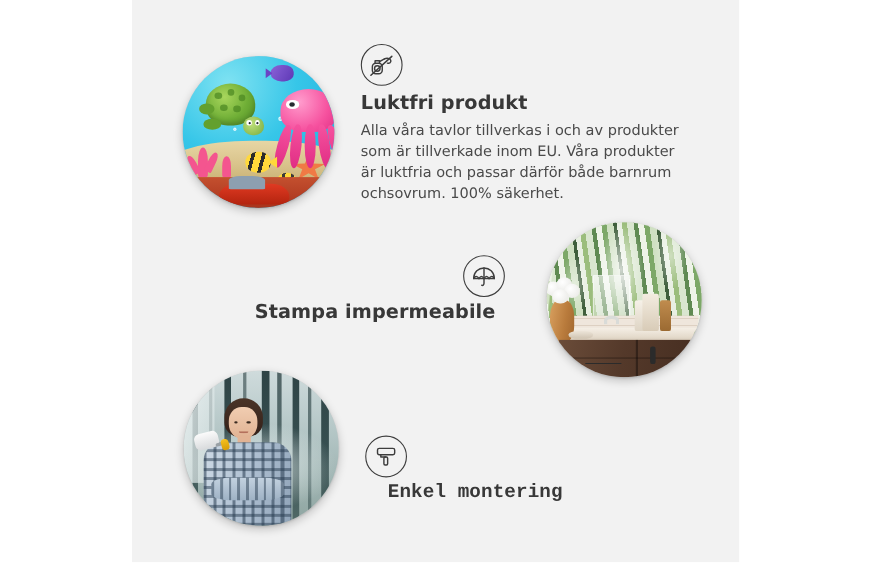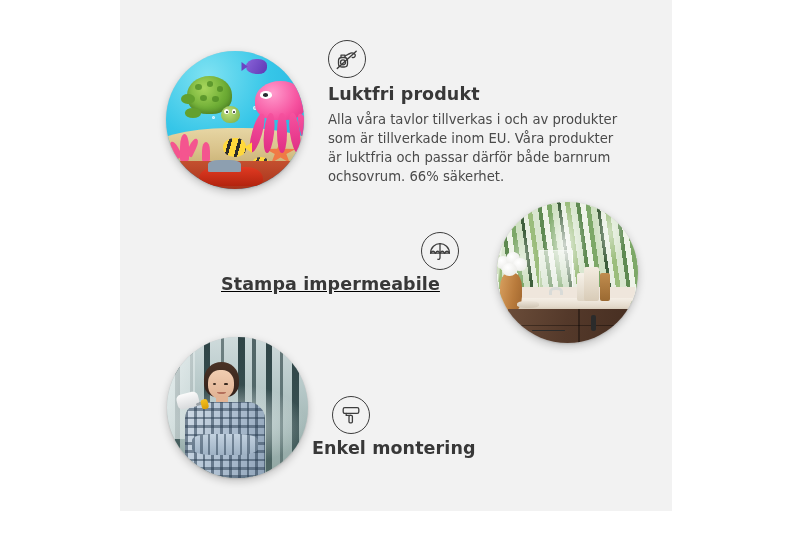--- a/index.html
+++ b/index.html
@@ -404,21 +404,21 @@
           <path d="M7 11.5 L7 9.2 L11 9.2 L11 11.5"></path>
           <path d="M11 10 L15.5 7.6"></path>
           <path d="M15.5 7.6 C17.8 6.4 20.6 7 21.2 8.8 C21.8 10.6 20 12 18.2 11.4"></path>
           <circle cx="9" cy="16.3" r="2.5"></circle>
         </g>
         <line x1="3.2" y1="22.4" x2="22.2" y2="5.2" stroke="#3d3d3d" stroke-width="1.4" stroke-linecap="round"></line>
       </svg>
     </div>
     <div class="ftext" style="left:0; top:44px; width:300px;">
       <div class="ftitle">Luktfri produkt</div>
-      <div class="fbody" style="margin-top:7px;">Alla våra tavlor tillverkas i och av produkter som är tillverkade inom EU. Våra produkter är luktfria och passar därför både barnrum ochsovrum. 66% säkerhet.</div>
+      <div class="fbody" style="margin-top:7px;">Alla våra tavlor tillverkas i och av produkter som är tillverkade inom EU. Våra produkter är luktfria och passar därför både barnrum ochsovrum. 100% säkerhet.</div>
     </div>
   </div>
 
   <div class="photo" style="left:497px; top:202px; width:141px; height:141px;">
     <div class="inner">
       <div class="bath-wall"></div>
       <div class="bath-mirror"></div>
       <div class="bath-tile"></div>
       <div class="bath-counter"></div>
 
@@ -458,21 +458,21 @@
         <g fill="none" stroke="#3d3d3d" stroke-width="1.3" stroke-linecap="round" stroke-linejoin="round">
           <path d="M3.6 15.2 C3.6 9.4 8.1 5.6 13 5.6 C17.9 5.6 22.4 9.4 22.4 15.2 Z"></path>
           <path d="M3.6 15.2 C5.2 12.6 6.9 12.6 8.4 15.2"></path>
           <path d="M8.4 15.2 C9.9 12.6 11.5 12.6 13 15.2"></path>
           <path d="M13 15.2 C14.5 12.6 16.1 12.6 17.6 15.2"></path>
           <path d="M17.6 15.2 C19.1 12.6 20.8 12.6 22.4 15.2"></path>
           <path d="M13 5.6 L13 19.6 C13 21 11.9 21.8 10.9 21.3"></path>
         </g>
       </svg>
     </div>
-    <div class="ftext" style="left:0; top:42px; width:240px; text-decoration:underline;">
+    <div class="ftext" style="left:0; top:42px; width:240px; text-align:center;">
       <div class="ftitle">Stampa impermeabile</div>
     </div>
   </div>
 
   <div class="photo" style="left:167px; top:337px; width:141px; height:141px;">
     <div class="inner">
       <div class="for-bg">
         <div class="tr" style="left:6%;  width:3.5%;"></div>
         <div class="tr" style="left:16%; width:2.5%; opacity:.6;"></div>
         <div class="tr" style="left:26%; width:4.5%;"></div>
@@ -508,18 +508,18 @@
   <div class="feature" style="left:312px; top:396px; width:240px;">
     <div class="icocircle" style="left:20px; top:0;">
       <svg width="26" height="26" viewBox="0 0 26 26" aria-hidden="true">
         <g fill="none" stroke="#3d3d3d" stroke-width="1.3" stroke-linecap="round" stroke-linejoin="round">
           <rect x="5.2" y="5.6" width="15.6" height="5.8" rx="1.6"></rect>
           <path d="M8.2 11.4 L8.2 13.4 L12.6 13.4"></path>
           <rect x="11" y="13.4" width="3.4" height="7.4" rx="1.1"></rect>
         </g>
       </svg>
     </div>
-    <div class="ftext" style="left:0; top:42px; width:240px; ">
+    <div class="ftext" style="left:0; top:42px; width:240px; text-align:center;font-family:Liberation Mono, monospace;">
       <div class="ftitle">Enkel montering</div>
     </div>
   </div>
 
 </div>
 
 </body></html>

